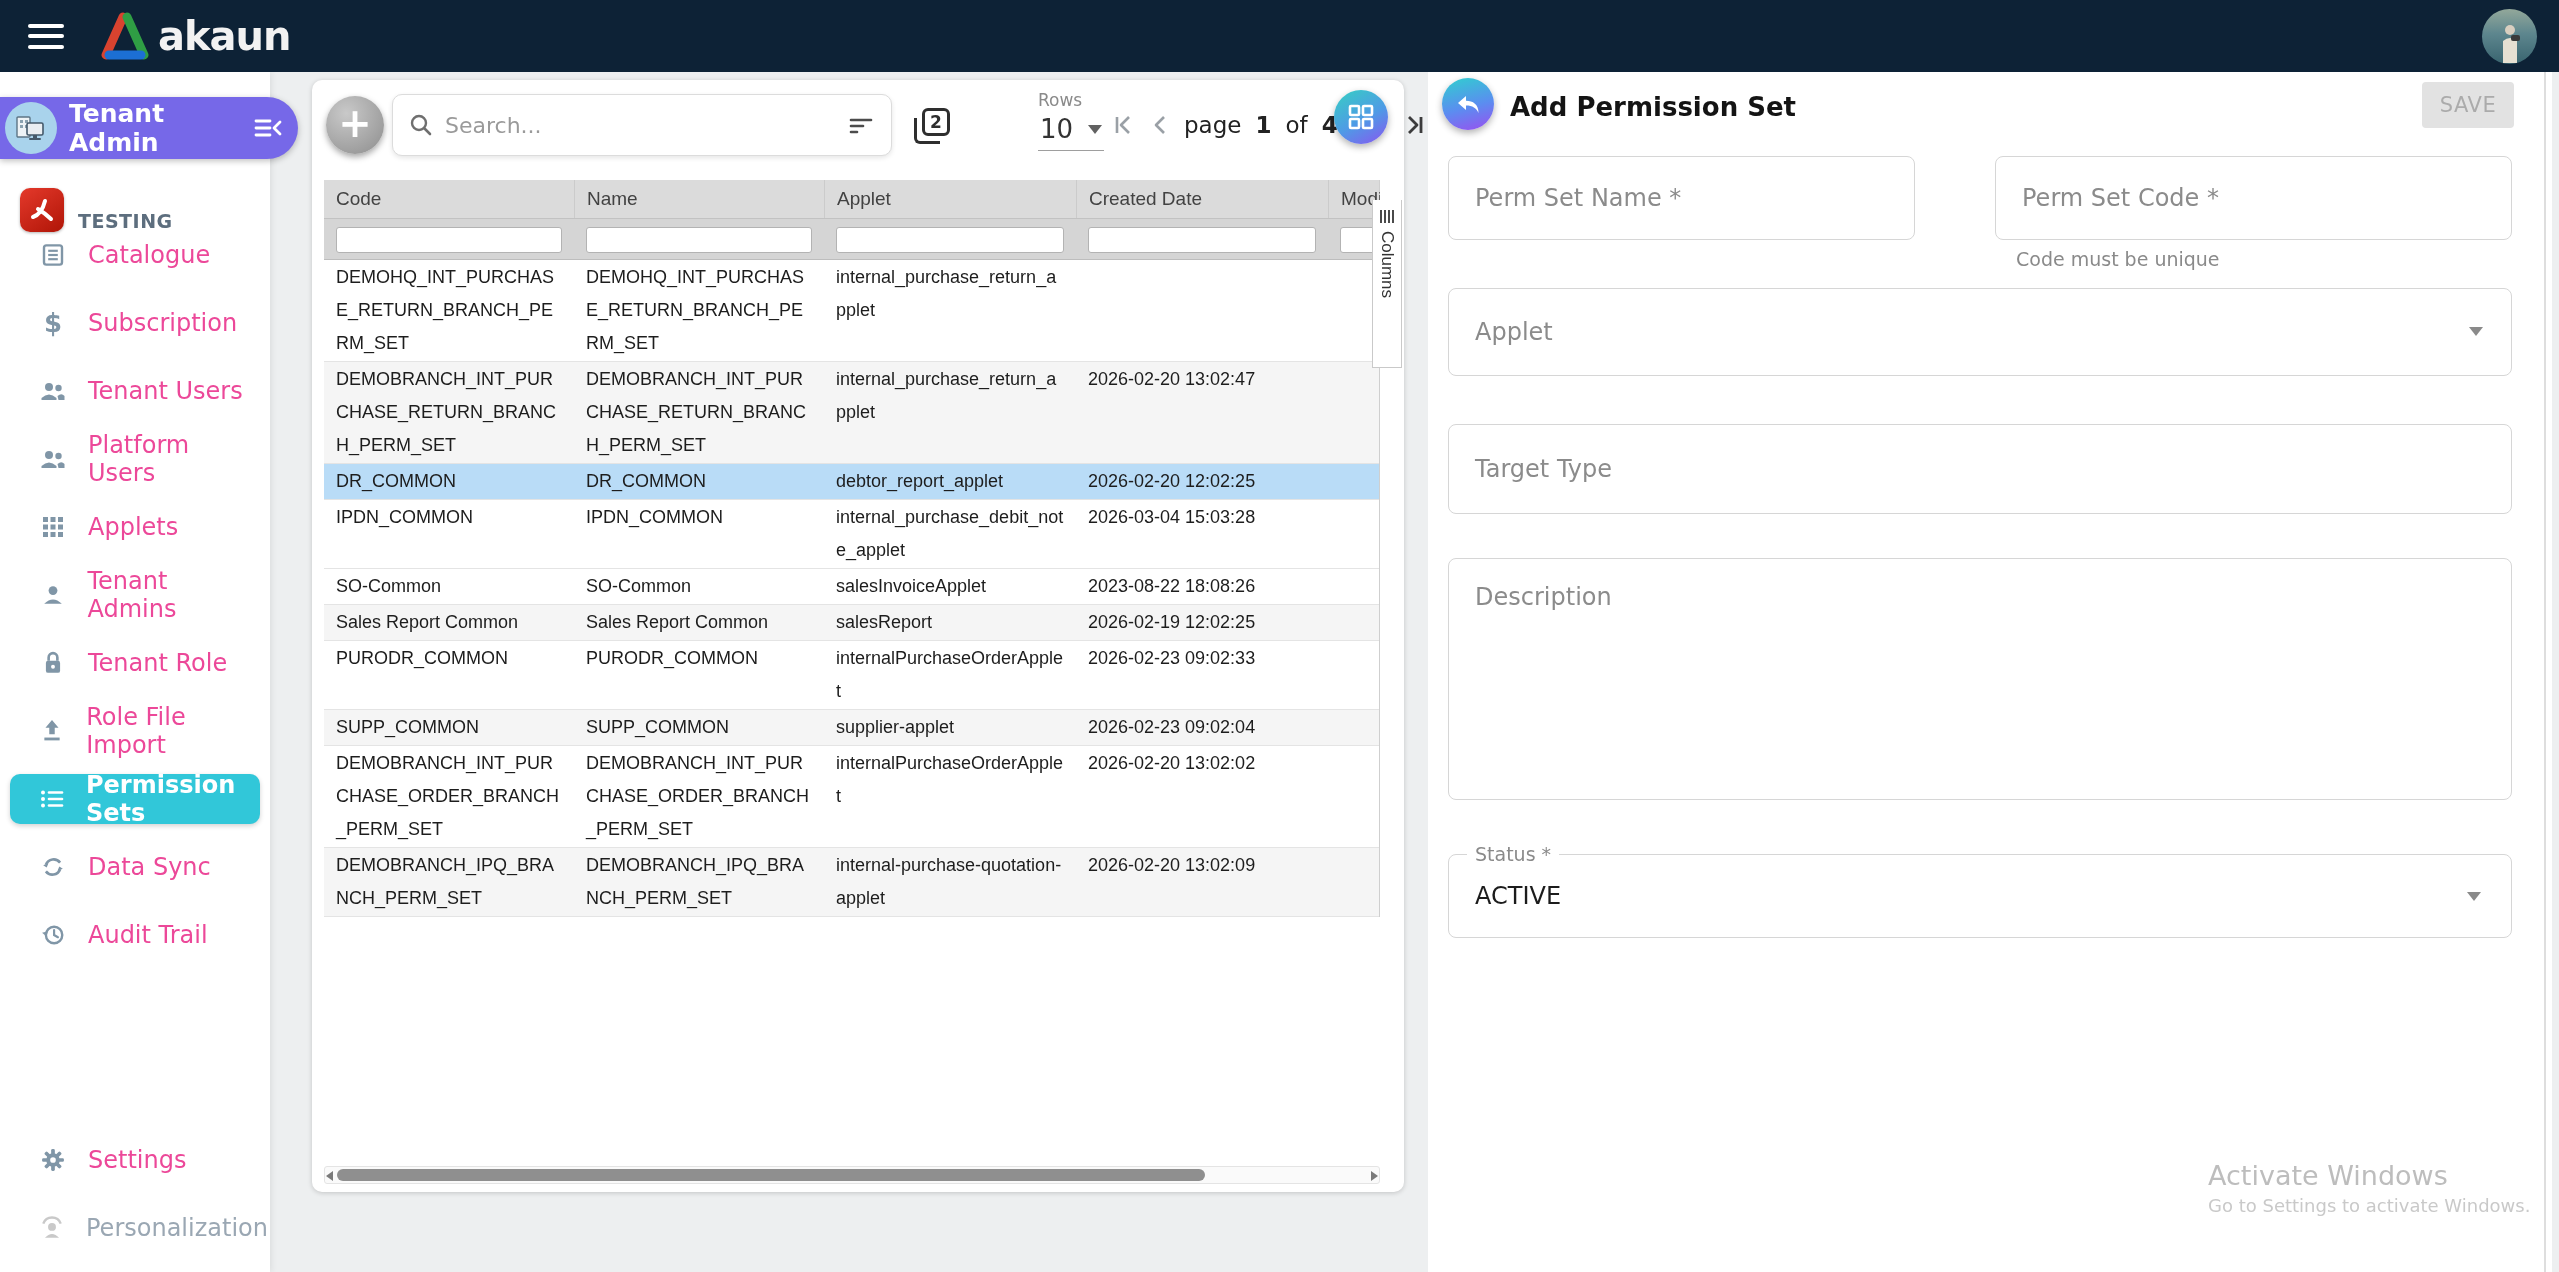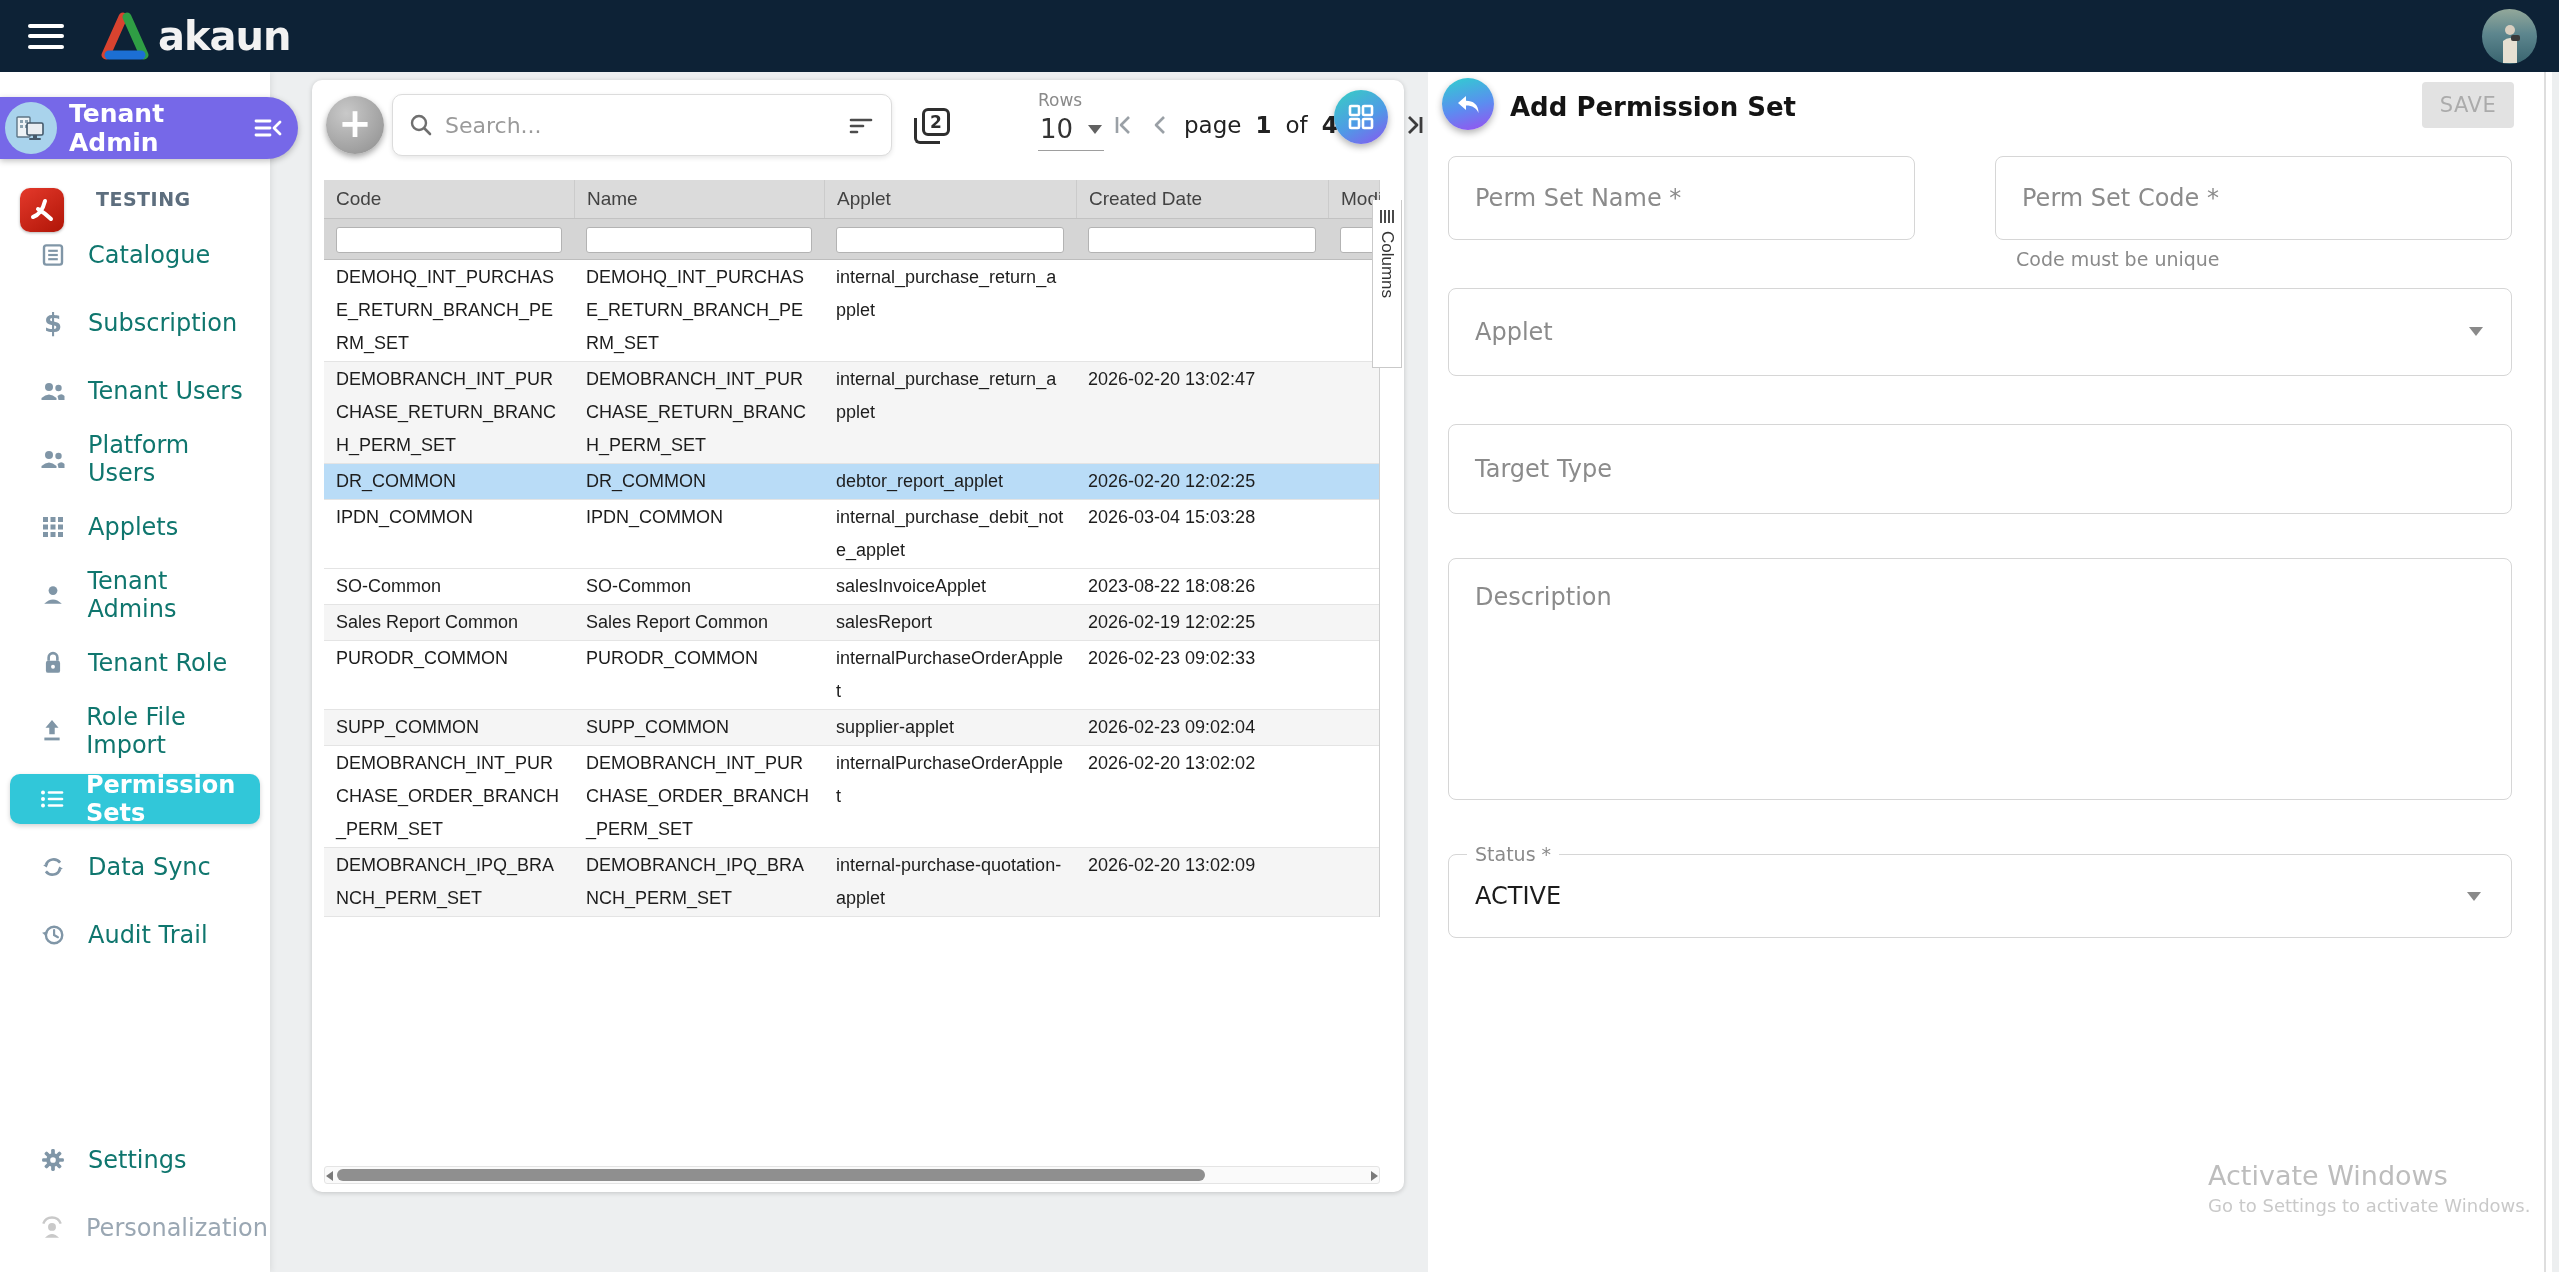--- a/index.html
+++ b/index.html
@@ -15,26 +15,26 @@
   .brand-text{color:#f2f2f2;font-size:40px;font-weight:800;letter-spacing:-1px}
   .avatar{position:absolute;right:22px;top:9px;width:55px;height:55px;border-radius:50%;overflow:hidden;background:linear-gradient(180deg,#93a89a 0%,#5d868e 45%,#39646f 100%)}
   .avatar svg{margin:14px auto 0}
 
   
   .sidebar{position:absolute;left:0;top:72px;width:270px;height:1200px;background:#ffffff;box-shadow:2px 0 6px rgba(0,0,0,.07);z-index:20}
   .ws-pill{position:absolute;left:0;top:25px;width:298px;height:62px;background:#7668e8;border-radius:0 31px 31px 0;display:flex;align-items:center;box-shadow:0 2px 6px rgba(0,0,0,.25);cursor:pointer}
   .ws-avatar{width:52px;height:52px;border-radius:50%;background:#a9d3ec;margin-left:5px;display:flex;align-items:center;justify-content:center}
   .ws-label{color:#fff;font-size:25px;font-weight:600;margin-left:12px;flex:1}
   .ws-collapse{margin-right:16px}
-  .module-row{position:absolute;left:20px;top:116px;display:flex;align-items:flex-start;gap:32px}
+  .module-row{position:absolute;left:20px;top:116px;display:flex;align-items:flex-end;gap:14px}
   .module-icon{width:44px;height:44px;border-radius:10px;background:linear-gradient(145deg,#e4392b,#b01507);display:flex;align-items:center;justify-content:center;box-shadow:0 1px 3px rgba(0,0,0,.3)}
   .module-label{font-size:19px;font-weight:700;color:#5d6e7e;letter-spacing:.5px}
   .nav{position:absolute;left:0;top:158px;width:270px;display:flex;flex-direction:column;gap:18px}
   .nav-item{height:50px;margin:0 10px;border-radius:10px;display:flex;align-items:center;gap:22px;padding-left:30px;cursor:pointer}
-  .nav-item .lbl{font-size:24px;color:#0f766e}
+  .nav-item .lbl{font-size:24px;color:#ec4899}
   .nav-item.active{background:#31c7d9;box-shadow:0 2px 5px rgba(0,0,0,.18)}
   .nav-item.active .lbl{color:#fff;font-weight:600}
   .nav-bottom{position:absolute;left:0;top:1063px;width:270px;display:flex;flex-direction:column;gap:18px}
   .icon-slot{width:26px;display:flex;justify-content:center}
 
   
   .card{position:absolute;left:312px;top:80px;width:1092px;height:1112px;background:#fff;border-radius:10px;box-shadow:0 1px 5px rgba(0,0,0,.18);z-index:10}
   .add-btn{position:absolute;left:14px;top:16px;width:58px;height:58px;border-radius:50%;background:radial-gradient(circle at 35% 30%,#c9c9c9,#8d8d8d);box-shadow:0 3px 6px rgba(0,0,0,.35);display:flex;align-items:center;justify-content:center;cursor:pointer}
   .add-btn span{color:#fff;font-size:40px;font-weight:700;line-height:1;margin-top:-4px}
   .searchbox{position:absolute;left:80px;top:14px;width:500px;height:62px;border:1px solid #dcdcdc;border-radius:10px;background:#fff;box-shadow:0 2px 5px rgba(0,0,0,.10);display:flex;align-items:center;padding:0 16px}

